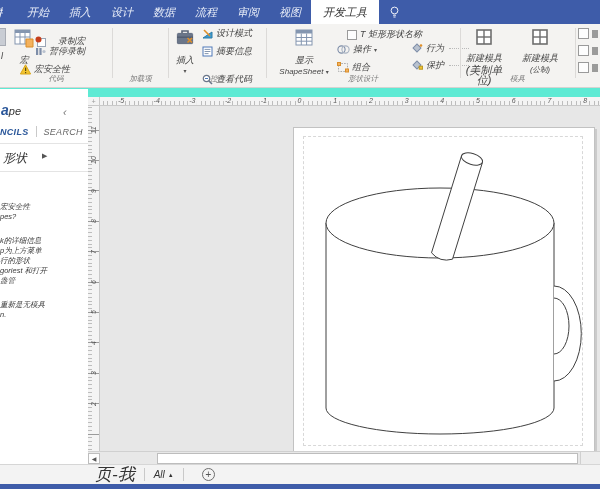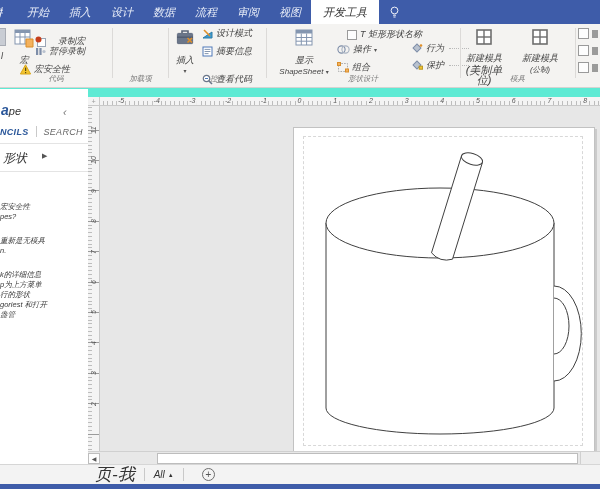--- a/index.html
+++ b/index.html
@@ -289,29 +289,29 @@
     <div class="sb-sep" style="top:54px;"></div>
     <div class="sb-more">形状</div>
     <div class="sb-more-arrow">▶</div>
     <div class="sb-sep" style="top:82px;"></div>
     <div class="sb-text">
         <div class="sb-para">
           <div class="sb-line">宏安全性</div>
           <div class="sb-line">pes?</div>
         </div>
         <div class="sb-para">
-          <div class="sb-line">重新是无模具</div>
-          <div class="sb-line">n.</div>
-        </div>
-        <div class="sb-para">
           <div class="sb-line">k的详细信息</div>
           <div class="sb-line">p为上方菜单</div>
           <div class="sb-line">行的形状</div>
           <div class="sb-line">goriest 和打开</div>
           <div class="sb-line">盎管</div>
+        </div>
+        <div class="sb-para">
+          <div class="sb-line">重新是无模具</div>
+          <div class="sb-line">n.</div>
         </div>
       </div>
   </div>
 
   <div class="corner">+</div>
   <div class="hruler">
       <span class="hrn" style="left: 21px;">-5</span>
       <span class="hrn" style="left: 56.7px;">-4</span>
       <span class="hrn" style="left: 92.4px;">-3</span>
       <span class="hrn" style="left: 128.1px;">-2</span>

